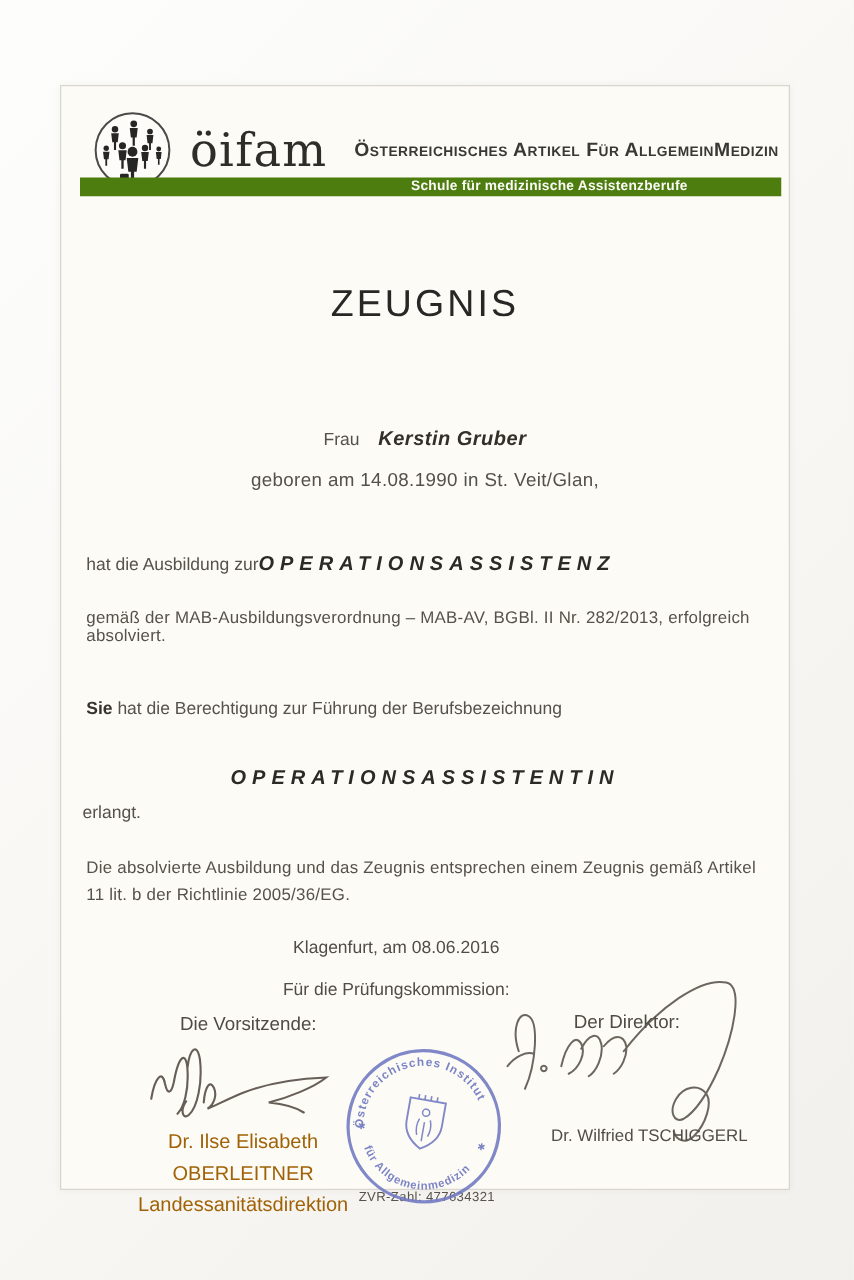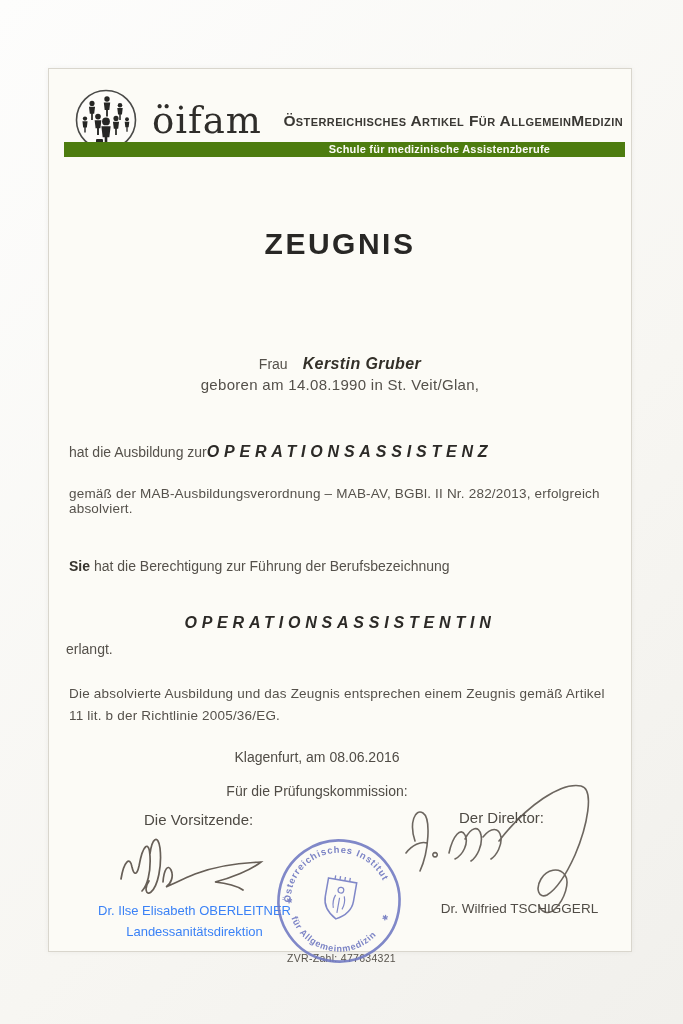--- a/index.html
+++ b/index.html
@@ -51,29 +51,29 @@
     text-align: center;
     padding-left: 190px;
     line-height: 15px;
     letter-spacing: 0.2px;
   }
 
   
   .doc-title {
     left: 0; width: 100%; top: 158px;
     text-align: center;
-    font-size: 30px; font-weight: 700;
+    font-size: 30px; font-weight: 400;
     letter-spacing: 2.5px;
     color: #282725;
   }
 
   
   .recipient-row {
     left: 0; width: 100%; top: 274px;
-    display: flex; justify-content: center; align-items: baseline; gap: 15px; margin-top: 12px;
+    display: flex; justify-content: center; align-items: baseline; gap: 15px;
   }
   .salutation { font-size: 14px; color: #54504a; }
   .recipient-name { font-size: 16px; font-weight: 700; font-style: italic; color: #333029; letter-spacing: 0.4px; }
   .birth-line {
     left: 0; width: 100%; top: 307px;
     text-align: center; font-size: 15px; color: #54504a; letter-spacing: 0.3px;
   }
 
   
   .training-row {
@@ -98,21 +98,21 @@
   
   .place-date  { left: 0; width: 100%; top: 680px; padding-right: 46px; text-align: center; font-size: 14px; color: #504c46; }
   .commission  { left: 0; width: 100%; top: 714px; padding-right: 46px; text-align: center; font-size: 14px; color: #504c46; }
 
   .role-left  { left: 95px;  top: 742px; font-size: 15px; color: #4e4a44; }
   .role-right { left: 410px; top: 740px; font-size: 15px; color: #4e4a44; }
 
   .sig-left  { left: 62px;  top: 756px; width: 165px; height: 82px; }
   .sig-right { left: 338px; top: 708px; width: 240px; height: 155px; z-index: 3; }
 
-  .signer-left  { left: 28px;  top: 832px; width: 235px; text-align: center; font-size: 13px; line-height: 1.6; color: #3b82f6; }
+  .signer-left  { left: 28px;  top: 832px; width: 235px; text-align: center; font-size: 16px; line-height: 1.6; color: #a16207; }
   .signer-right { left: 358px; top: 832px; width: 225px; text-align: center; font-size: 13.5px; color: #514d47; }
 
   .stamp { left: 224px; top: 766px; width: 132px; height: 132px; z-index: 2; opacity: 0.88; }
 
   .zvr-line {
     left: 0; width: 683px; top: 952px;
     text-align: center; font-size: 10.5px; color: #57534c; letter-spacing: 0.3px;
   }
 </style>
 </head>

